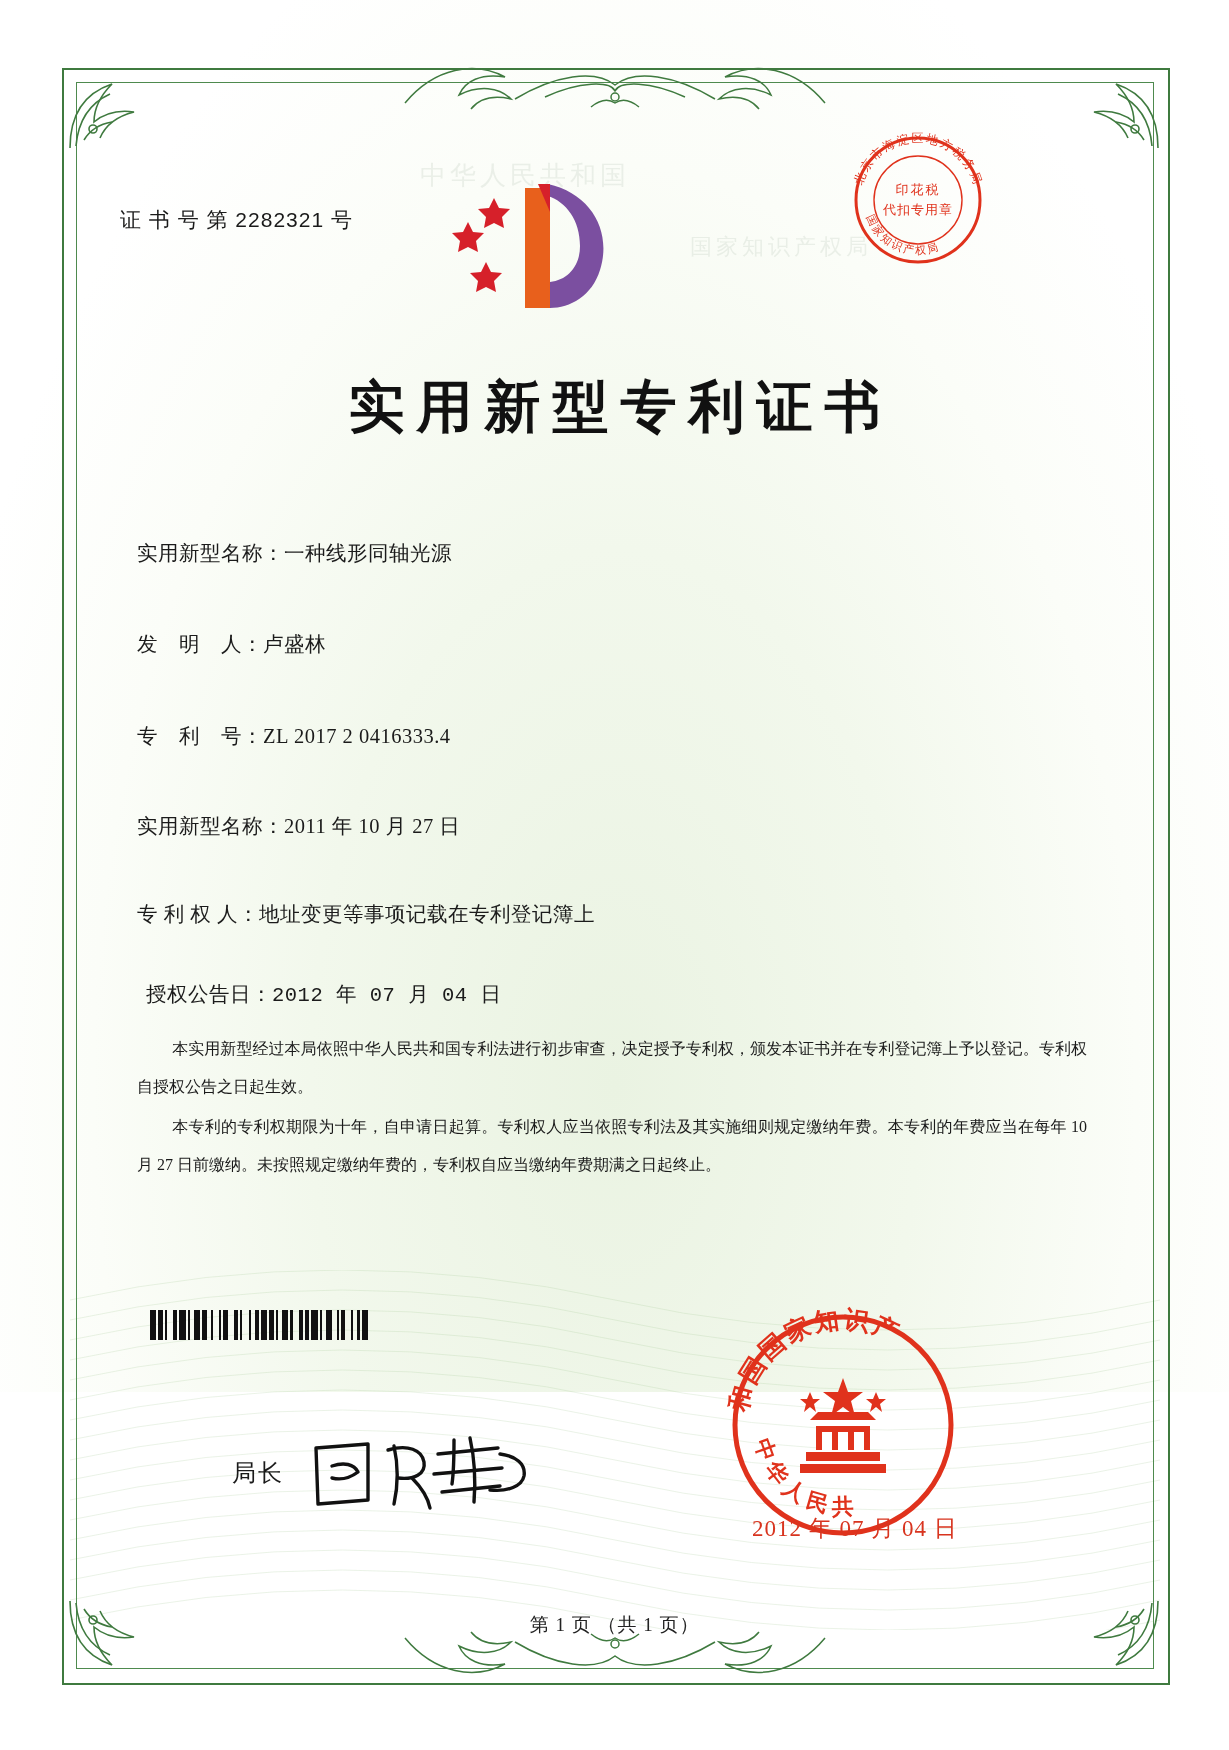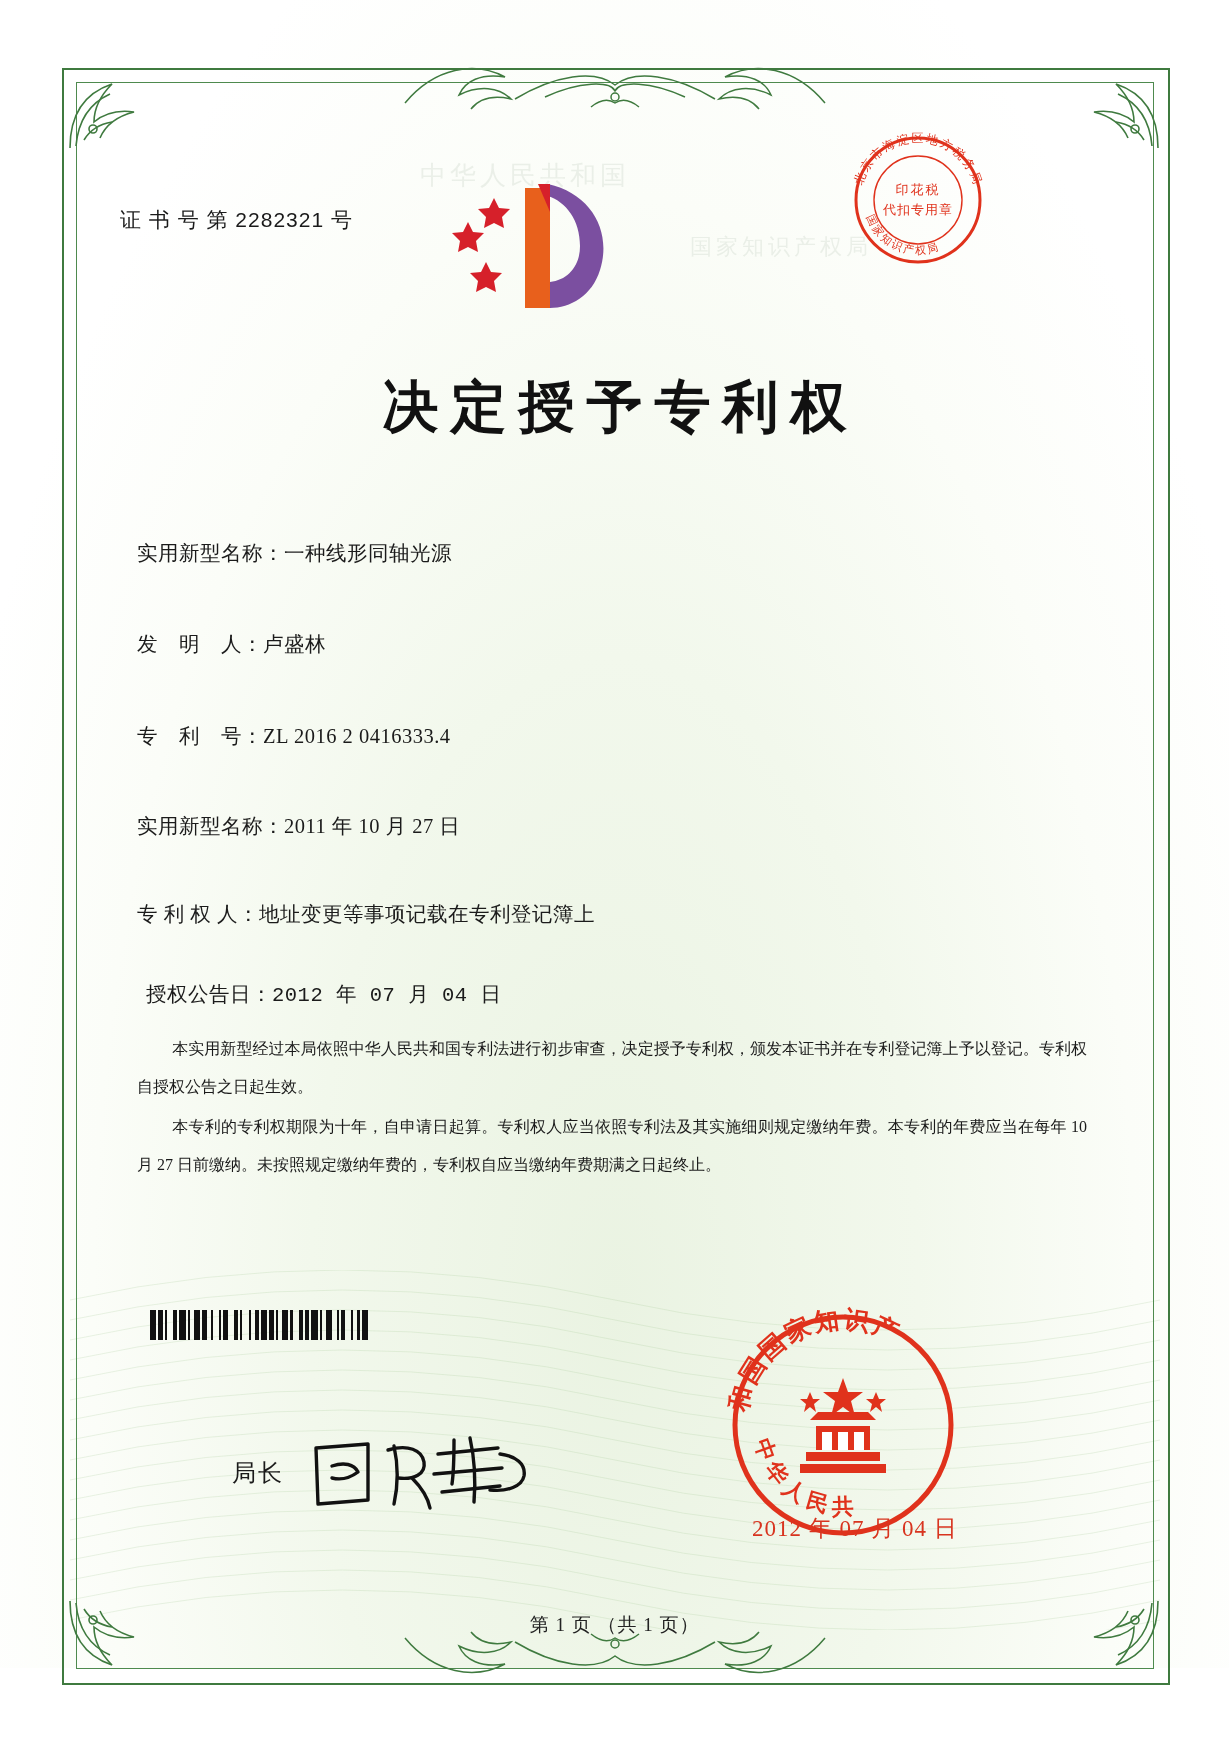--- a/index.html
+++ b/index.html
@@ -13,21 +13,21 @@
     font-family: "Liberation Serif", "DejaVu Serif", serif;
     color: #1a1a1a;
     overflow: hidden;
     position: relative;
   }
 
   
   #page {
     position: absolute;
     left: 0; top: 0;
-    width: 1229px; height: 1668px;
+    width: 1229px; height: 1392px;
     background:
       radial-gradient(ellipse at 50% 78%, #eaf3e2 0%, #f2f8ec 35%, #fbfdf8 60%, #ffffff 80%);
   }
   
   #guilloche {
     position: absolute;
     left: 70px; top: 1270px;
     width: 1090px; height: 360px;
     opacity: .55;
     pointer-events: none;
@@ -308,30 +308,30 @@
     <text font-size="12" fill="#e0321c" font-family="'Liberation Serif', serif" letter-spacing="2">
       <textPath href="#taxArcTop" startOffset="8%">北京市海淀区地方税务局</textPath>
     </text>
     <text font-size="11" fill="#e0321c" font-family="'Liberation Serif', serif" letter-spacing="2">
       <textPath href="#taxArcBottom" startOffset="10%">国家知识产权局</textPath>
     </text>
     <text x="80" y="74" text-anchor="middle" font-size="13" fill="#e0321c" font-family="'Liberation Serif', serif" letter-spacing="2">印花税</text>
     <text x="80" y="94" text-anchor="middle" font-size="13" fill="#e0321c" font-family="'Liberation Serif', serif" letter-spacing="1">代扣专用章</text>
   </svg>
 
-  <div id="main-title">决定授予专利权</div>
+  <div id="main-title">实用新型专利证书</div>
 
   <div class="field" id="f-name">
     <span class="lbl">实用新型名称：</span><span class="val">一种线形同轴光源</span>
   </div>
   <div class="field" id="f-inv">
     <span class="lbl">发　明　人：</span><span class="val">卢盛林</span>
   </div>
   <div class="field" id="f-patno">
-    <span class="lbl">专　利　号：</span><span class="val">ZL 2016 2 0416333.4</span>
+    <span class="lbl">专　利　号：</span><span class="val">ZL 2017 2 0416333.4</span>
   </div>
   <div class="field" id="f-appdate">
     <span class="lbl">实用新型名称：</span><span class="val">2011 年 10 月 27 日</span>
   </div>
   <div class="field" id="f-owner">
     <span class="lbl">专 利 权 人：</span><span class="val">地址变更等事项记载在专利登记簿上</span>
   </div>
   <div class="field" id="f-grant">
     <span class="lbl">授权公告日：</span><span class="val">2012 年 07 月 04 日</span>
   </div>

